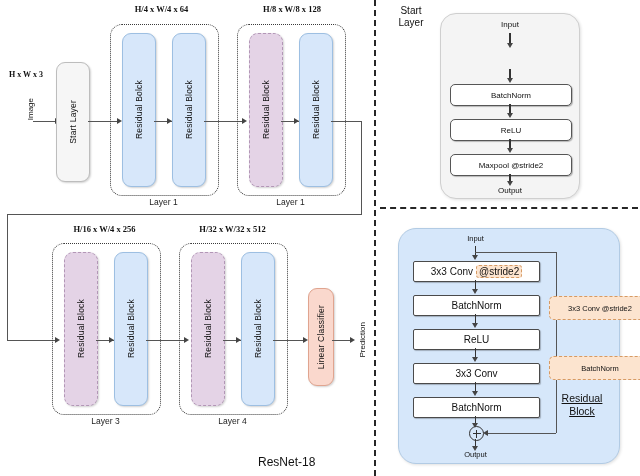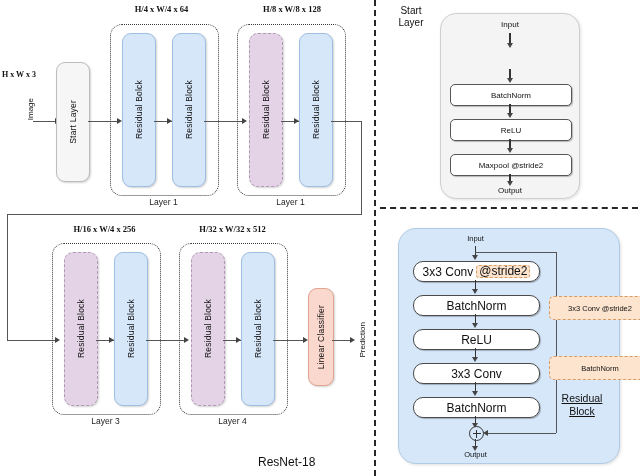--- a/index.html
+++ b/index.html
@@ -93,23 +93,23 @@
   }
 
   
   .rbpanel{
     position:absolute;left:398px;top:228px;width:220px;height:234px;
     background:#d6e7fa;border:1px solid #b2cbe4;border-radius:18px;
     box-shadow:1px 1px 3px rgba(0,0,0,.12);
   }
   .rbRow{
     position:absolute;left:14px;width:125px;height:19px;
-    background:#ffffff;border:1.4px solid #4a4a4a;border-radius:10px;
+    background:#ffffff;border:1.4px solid #4a4a4a;border-radius:2px;
     display:flex;align-items:center;justify-content:center;
-    font-size:12px;color:#111;box-shadow:1px 1px 1px rgba(0,0,0,.25);
+    font-size:10px;color:#111;box-shadow:1px 1px 1px rgba(0,0,0,.25);
   }
   .rbIO{
     position:absolute;left:14px;width:125px;text-align:center;font-size:7.5px;color:#111;
   }
   .rbArrow{position:absolute;left:75.5px;width:1.6px;background:#333;}
   .sideBox{
     position:absolute;left:150px;width:100px;height:22px;
     background:#fce4cf;border:1.3px dashed #d69a63;border-radius:5px;
     display:flex;align-items:center;justify-content:center;
     font-size:7.5px;color:#111;
@@ -131,21 +131,21 @@
     position:absolute;font-size:10.5px;line-height:12.5px;text-align:center;color:#111;text-decoration:underline;
   }
 
   .bigTitle{
     position:absolute;font-size:12px;color:#111;white-space:nowrap;
   }
 </style>
 </head>
 <body>
 
-<div class="serifLbl" style="left:2px;top:70px;">H x W x 3</div>
+<div class="serifLbl" style="left:9px;top:70px;">H x W x 3</div>
 <div class="vlbl" style="left:26px;top:98px;">Image</div>
 
 <div class="ln lnh" style="left:33px;top:121px;width:23px;"></div>
 <div class="arrowR" style="left:55px;top:118px;"></div>
 
 <div class="rblock grey" style="left:56px;top:62px;width:32px;height:118px;">
   <span class="vtxt">Start Layer</span>
 </div>
 
 <div class="ln lnh" style="left:88px;top:121px;width:30px;"></div>

